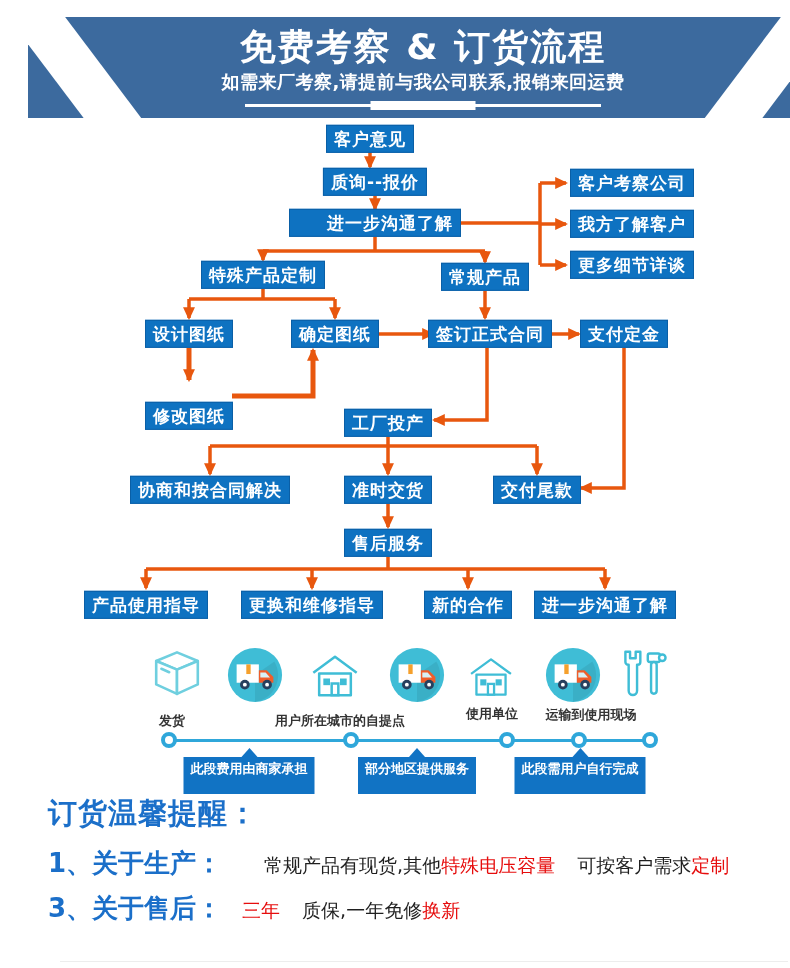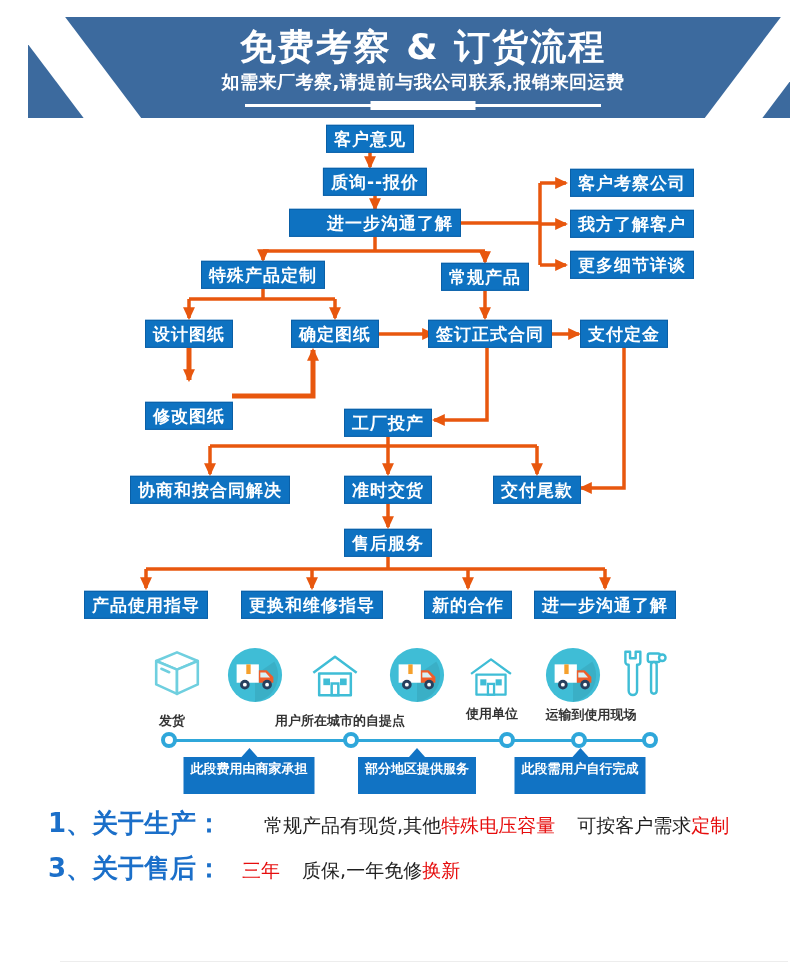--- a/index.html
+++ b/index.html
@@ -226,20 +226,21 @@
       <div class="tl-dot" style="left: 351px; top: 740px;"></div>
       <div class="tl-dot" style="left: 507px; top: 740px;"></div>
       <div class="tl-dot" style="left: 579px; top: 740px;"></div>
       <div class="tl-dot" style="left: 650px; top: 740px;"></div>
       <div class="badge" style="left: 249px; top: 757px;"><i></i>此段费用由商家承担</div>
       <div class="badge" style="left: 417px; top: 757px;"><i></i>部分地区提供服务</div>
       <div class="badge" style="left: 580px; top: 757px;"><i></i>此段需用户自行完成</div>
     </div>
 
   <section class="notice">
+    <h2>订货温馨提醒：</h2>
     <div id="notice-items">
         <div class="notice-item"><span class="lbl">1、关于生产：</span><span class="seg-ink">常规产品有现货,其他</span><span class="seg-red">特殊电压容量</span><span class="seg-ink">可按客户需求</span><span class="seg-red">定制</span></div>
         <div class="notice-item"><span class="lbl">3、关于售后：</span><span class="seg-red">三年</span><span class="seg-ink">质保,一年免修</span><span class="seg-red">换新</span></div>
       </div>
   </section>
 
   <div class="bottom-rule"></div>
 </div>
 
 </body></html>

